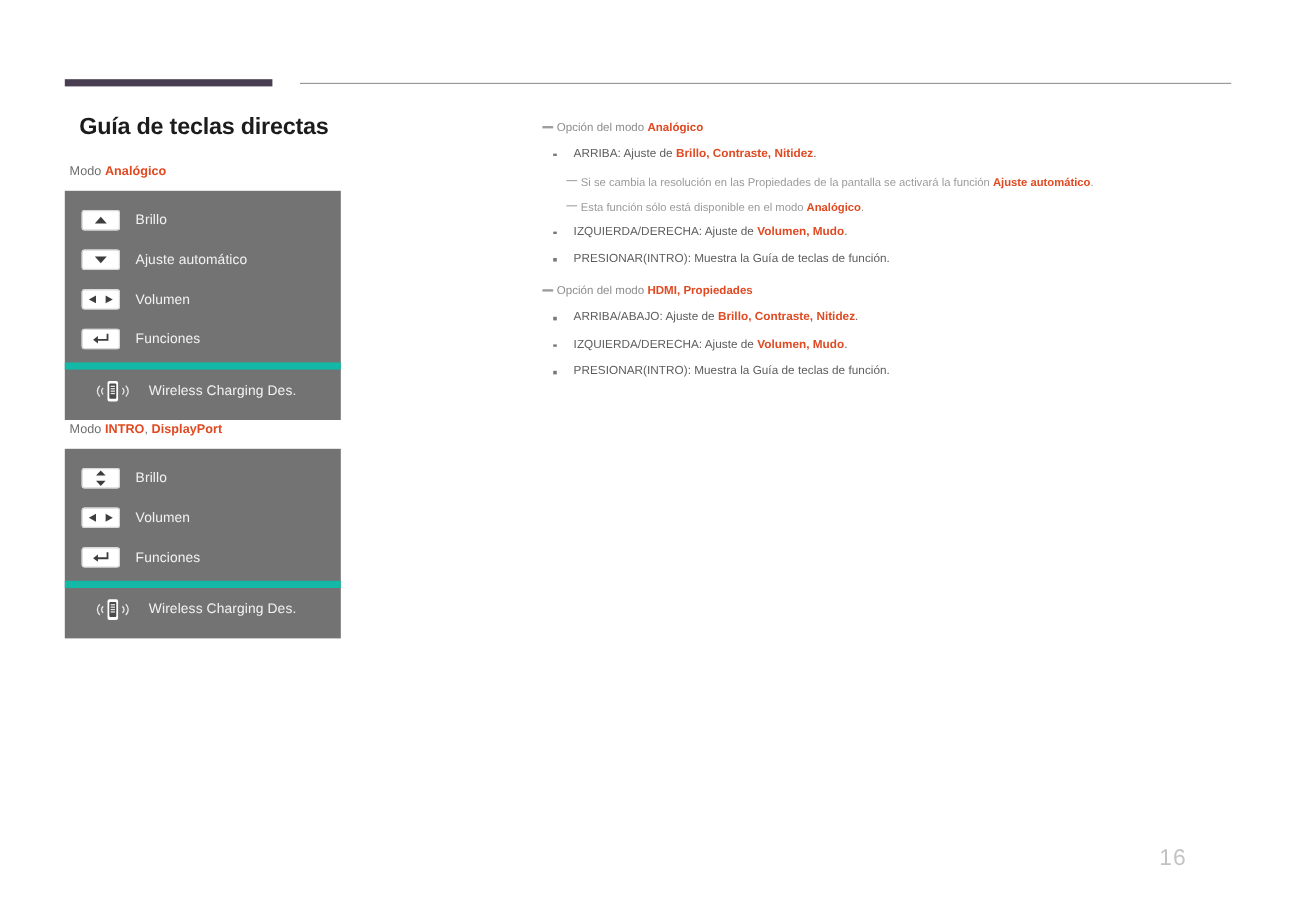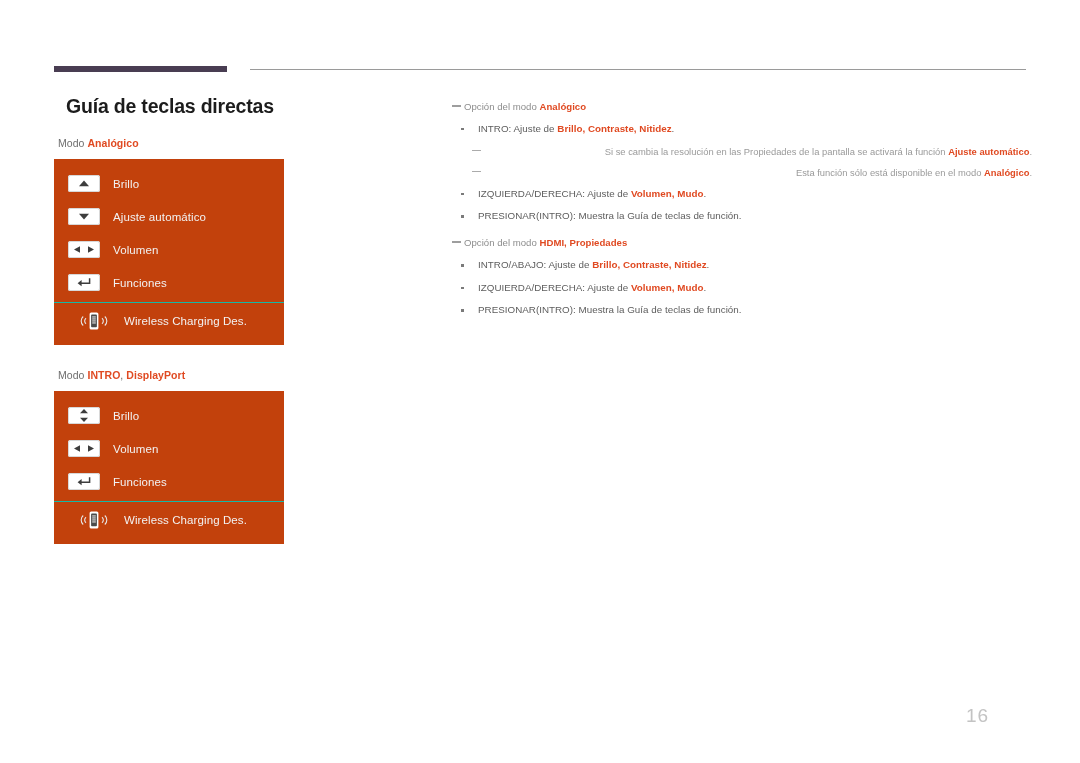--- a/index.html
+++ b/index.html
@@ -58,34 +58,34 @@
     color: #e04a22;
     font-weight: bold;
   }
   .mode-label .sep {
     color: #6e6e6e;
     font-weight: normal;
   }
 
   
   .osd {
-    background: #c2410c;
+    background: #737373;
     width: 230px;
     box-sizing: border-box;
     padding: 8px 0 6px 0;
-    margin-bottom: 24px;
+    margin-bottom: 2px;
   }
   .osd-row {
     display: flex;
     align-items: center;
     height: 33px;
     padding-left: 14px;
   }
   .osd-row.wireless-row {
-    border-top: 1px solid #14b8a6;
+    border-top: 6px solid #14b8a6;
     height: 36px;
     padding-left: 24px;
     margin-top: 3px;
   }
   .osd-label {
     color: #f2f2f2;
     font-size: 11.5px;
     margin-left: 13px;
     letter-spacing: 0.1px;
     white-space: nowrap;
@@ -169,21 +169,20 @@
   }
 
   .subnote {
     position: relative;
     margin-left: 20px;
     padding-left: 12px;
     font-size: 9.4px;
     line-height: 1.5;
     color: #9a9a9a;
     margin-bottom: 7px;
-    text-align: right;
   }
   .subnote::before {
     content: "";
     position: absolute;
     left: 0; top: 5px;
     width: 9px; height: 1.5px;
     background: #ababab;
   }
   .subnote .hl {
     color: #e04a22;
@@ -344,38 +343,38 @@
   </div>
 
 </div>
 
 <div class="right-col">
 
 
   <div class="group">
     <div class="note"><span>Opción del modo </span><span class="hl">Analógico</span></div>
 
-    <div class="bullet"><span>INTRO: Ajuste de </span><span class="hl">Brillo, Contraste, Nitidez</span><span>.</span></div>
+    <div class="bullet"><span>ARRIBA: Ajuste de </span><span class="hl">Brillo, Contraste, Nitidez</span><span>.</span></div>
 
 
     <div class="subnote"><span>Si se cambia la resolución en las Propiedades de la pantalla se activará la función </span><span class="hl">Ajuste automático</span><span>.</span></div>
 
     <div class="subnote"><span>Esta función sólo está disponible en el modo </span><span class="hl">Analógico</span><span>.</span></div>
 
     <div class="bullet"><span>IZQUIERDA/DERECHA: Ajuste de </span><span class="hl">Volumen, Mudo</span><span>.</span></div>
 
     <div class="bullet"><span>PRESIONAR(INTRO): Muestra la Guía de teclas de función.</span></div>
   </div>
 
   <div class="group-gap"></div>
 
   <div class="group">
     <div class="note"><span>Opción del modo </span><span class="hl">HDMI, Propiedades</span></div>
 
-    <div class="bullet"><span>INTRO/ABAJO: Ajuste de </span><span class="hl">Brillo, Contraste, Nitidez</span><span>.</span></div>
+    <div class="bullet"><span>ARRIBA/ABAJO: Ajuste de </span><span class="hl">Brillo, Contraste, Nitidez</span><span>.</span></div>
 
     <div class="bullet"><span>IZQUIERDA/DERECHA: Ajuste de </span><span class="hl">Volumen, Mudo</span><span>.</span></div>
 
     <div class="bullet"><span>PRESIONAR(INTRO): Muestra la Guía de teclas de función.</span></div>
   </div>
 
 </div>
 
 <div class="page-number">16</div>
 

